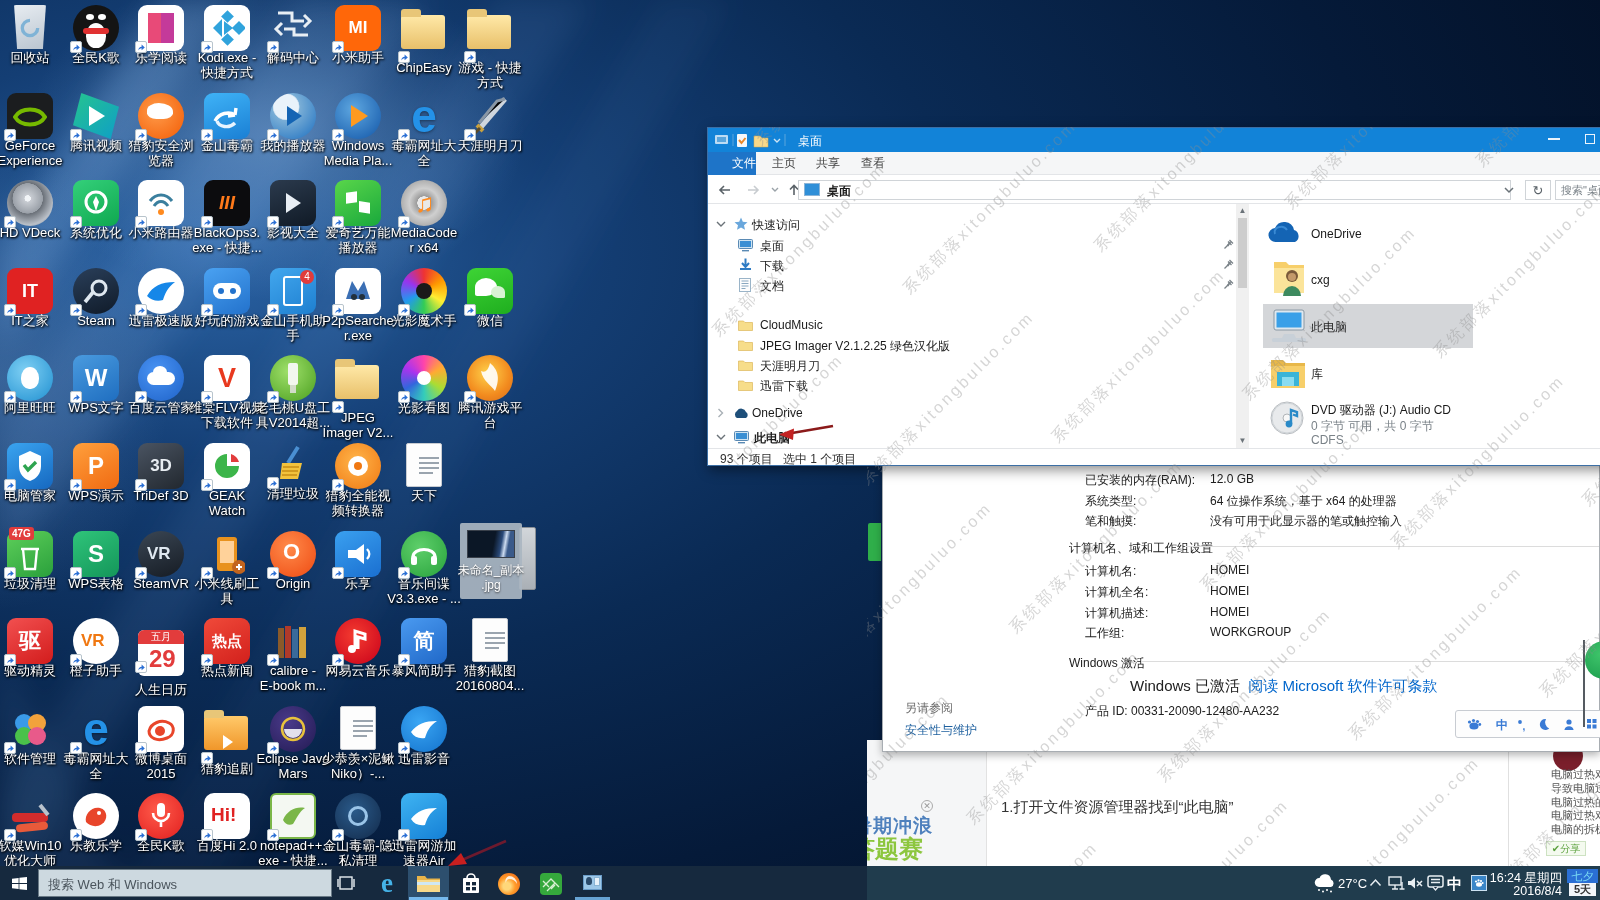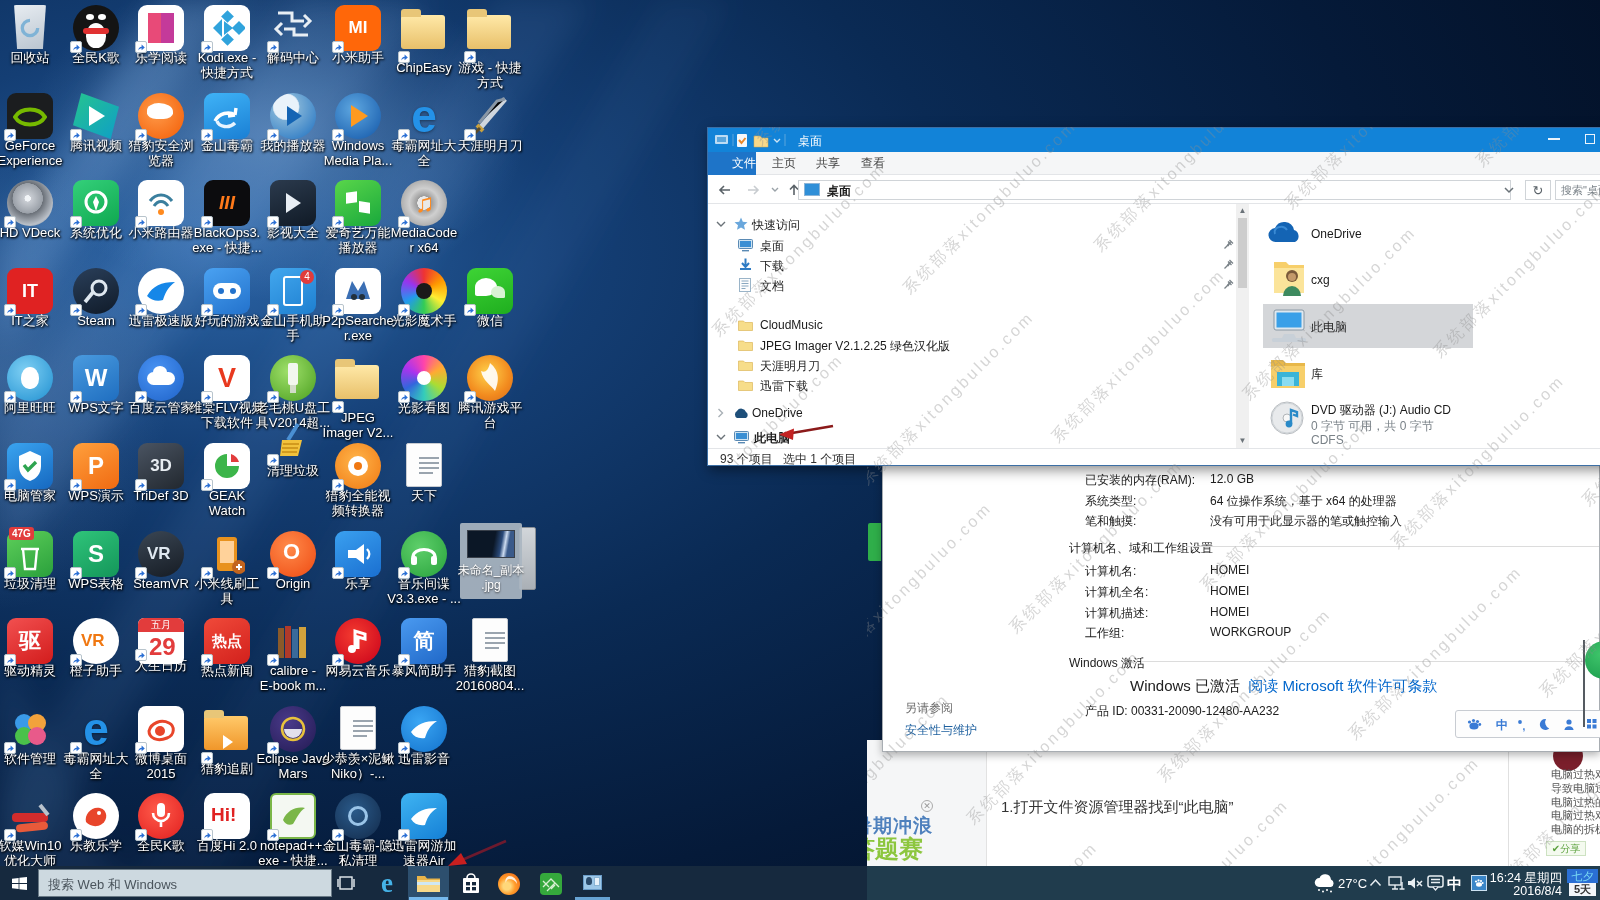--- a/index.html
+++ b/index.html
@@ -626,21 +626,21 @@
         <path d="M19 3 A12 12 0 0 1 27 11 L19 11 Z" fill="#e23c3c"></path>
       </svg>
       <i class="sc">
         <svg width="9" height="9" viewBox="0 0 9 9">
           <path d="M1.4 7.6 C1.4 4.8 2.8 3.8 4.6 3.7 L4.6 1.6 L7.8 4.4 L4.6 7.2 L4.6 5.2 C3.2 5.3 2.3 5.8 1.4 7.6 Z" fill="#2a6fd4"></path>
         </svg>
       </i>
     </div>
     <div class="lbl">GEAK<br>Watch</div>
   </div>
-<div class="cell" style="left:255px;top:418px">
+<div class="cell" style="left:255px;top:441px">
     <div style="position:relative;width:46px;height:46px;margin:0 auto">
       <div class="ic" style="background:transparent"></div>
       <svg class="abs" style="left:4px;top:4px" width="38" height="38" viewBox="0 0 38 38">
         <path d="M24 2 L14 18" stroke="#4a8fd2" stroke-width="4"></path>
         <path d="M8 18 L28 18 L24 34 L6 34 Z" fill="#f2c23c"></path>
         <path d="M9 22 h16 M8 26 h16 M8 30 h15" stroke="#d29a1e" stroke-width="2"></path>
       </svg>
       <i class="sc">
         <svg width="9" height="9" viewBox="0 0 9 9">
           <path d="M1.4 7.6 C1.4 4.8 2.8 3.8 4.6 3.7 L4.6 1.6 L7.8 4.4 L4.6 7.2 L4.6 5.2 C3.2 5.3 2.3 5.8 1.4 7.6 Z" fill="#2a6fd4"></path>
@@ -799,21 +799,21 @@
       <span class="abs" style="left:8px;top:13px;color:#f07812;font-size:17px;font-weight:bold">VR</span>
       <i class="sc">
         <svg width="9" height="9" viewBox="0 0 9 9">
           <path d="M1.4 7.6 C1.4 4.8 2.8 3.8 4.6 3.7 L4.6 1.6 L7.8 4.4 L4.6 7.2 L4.6 5.2 C3.2 5.3 2.3 5.8 1.4 7.6 Z" fill="#2a6fd4"></path>
         </svg>
       </i>
     </div>
     <div class="lbl">橙子助手</div>
   </div>
 <div class="cell" style="left:123px;top:618px">
-    <div style="position:relative;width:46px;height:41px;margin:0 auto">
+    <div style="position:relative;width:46px;height:41px;margin:12px auto">
       <div class="ic" style="background:#fff;border-radius:6px"></div>
       <div class="abs" style="left:0;top:0;width:46px;height:14px;background:#e23c3c;border-radius:6px 6px 0 0;color:#fff;font-size:10px;text-align:center;line-height:14px">五月</div>
       <span class="abs" style="left:11px;top:15px;color:#e23c3c;font-size:24px;font-weight:bold">29</span>
       <i class="sc">
         <svg width="9" height="9" viewBox="0 0 9 9">
           <path d="M1.4 7.6 C1.4 4.8 2.8 3.8 4.6 3.7 L4.6 1.6 L7.8 4.4 L4.6 7.2 L4.6 5.2 C3.2 5.3 2.3 5.8 1.4 7.6 Z" fill="#2a6fd4"></path>
         </svg>
       </i>
     </div>
     <div class="lbl">人生日历</div>

